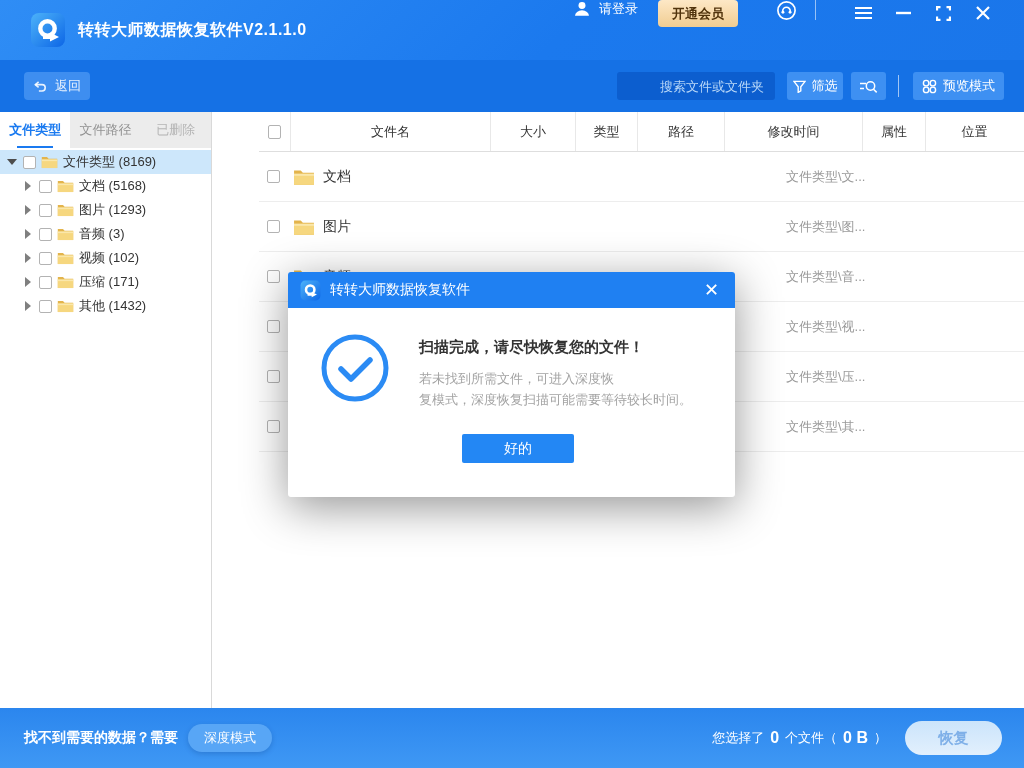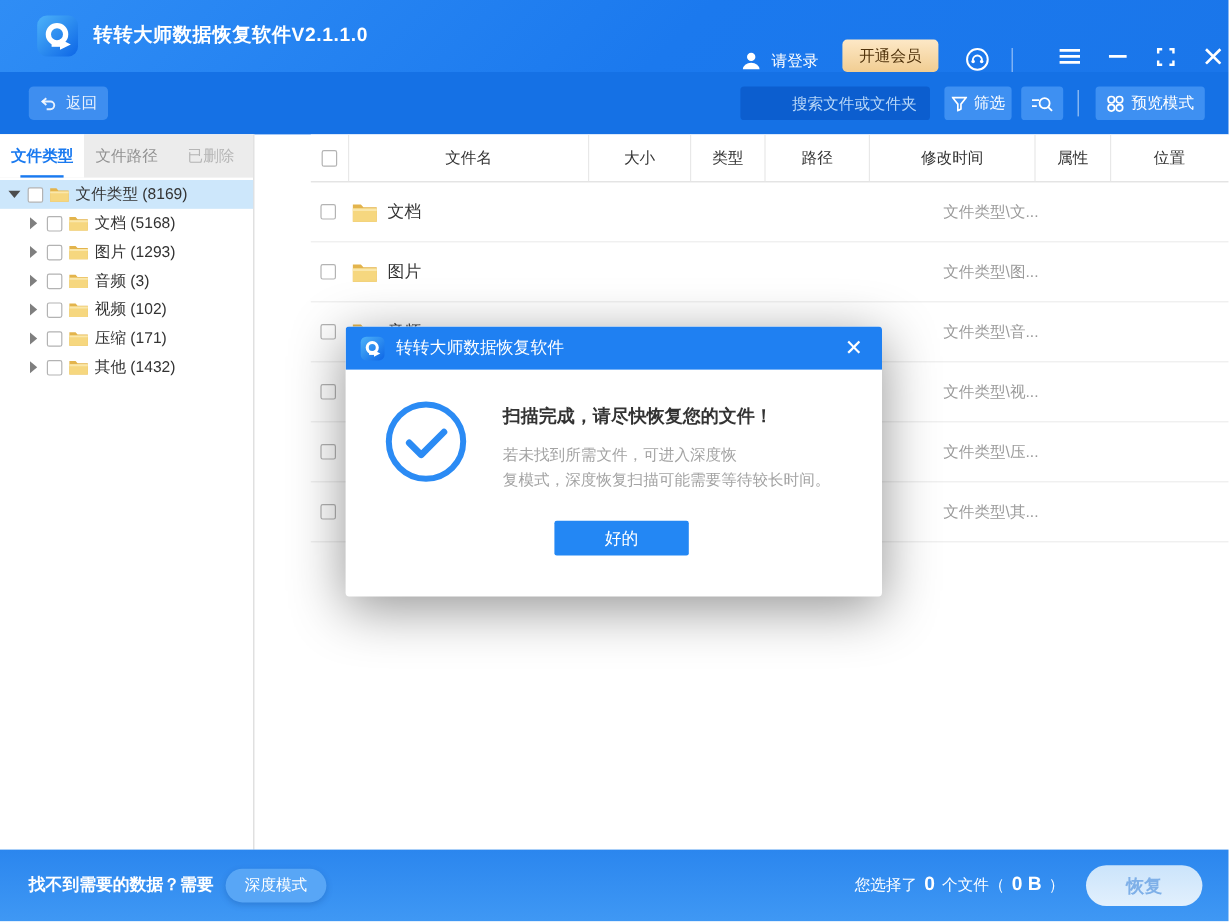--- a/index.html
+++ b/index.html
@@ -5,25 +5,25 @@
   * { margin:0; padding:0; box-sizing:border-box; }
   html,body { width:1024px; height:768px; font-family:"Liberation Sans","DejaVu Sans",sans-serif; }
   .app { position:relative; width:1024px; height:768px; overflow:hidden; background:#fff; }
 
   
   .titlebar { position:absolute; left:0; top:0; width:1024px; height:60px;
     background:linear-gradient(135deg,#2f8df5 0%, #1b79ee 55%, #1a76ea 100%); }
   .logo { position:absolute; left:30px; top:12px; width:36px; height:36px; }
   .app-title { position:absolute; left:78px; top:0; height:60px; line-height:60px;
     color:#fff; font-size:16px; font-weight:700; letter-spacing:.5px; }
-  .tb-right { position:absolute; right:0; top:0; height:60px; display:flex; align-items:flex-end; padding-right:0; }
+  .tb-right { position:absolute; right:0; top:0; height:60px; display:flex; align-items:flex-start; padding-right:28px; }
   .login-label { color:#fff; font-size:13px; margin:0 20px 0 8px; cursor:pointer; }
   .vip-btn { height:27px; padding:0 14px; border:none; border-radius:4px; cursor:pointer;
     background:linear-gradient(180deg,#fde8c6,#f1cd92); color:#50330c; font-size:13px;
-    font-family:inherit; margin-right:22px; }
+    font-family:inherit; margin-right:38px;font-weight:bold; }
   .svc { margin-right:18px; cursor:pointer; }
   .tb-divider { width:1px; height:20px; background:rgba(255,255,255,.55); margin-right:20px; }
   .winbtn { display:flex; align-items:center; justify-content:center; width:26px; height:26px;
     margin-left:14px; cursor:pointer; }
 
   
   .toolbar { position:absolute; left:0; top:60px; width:1024px; height:52px; background:#1571e5; }
   .back-btn { position:absolute; left:24px; top:12px; width:66px; height:28px; border:none;
     border-radius:4px; background:#3e8ef0; color:rgba(255,255,255,.88); font-size:13px;
     font-family:inherit; display:flex; align-items:center; justify-content:center; gap:8px; cursor:pointer; }

